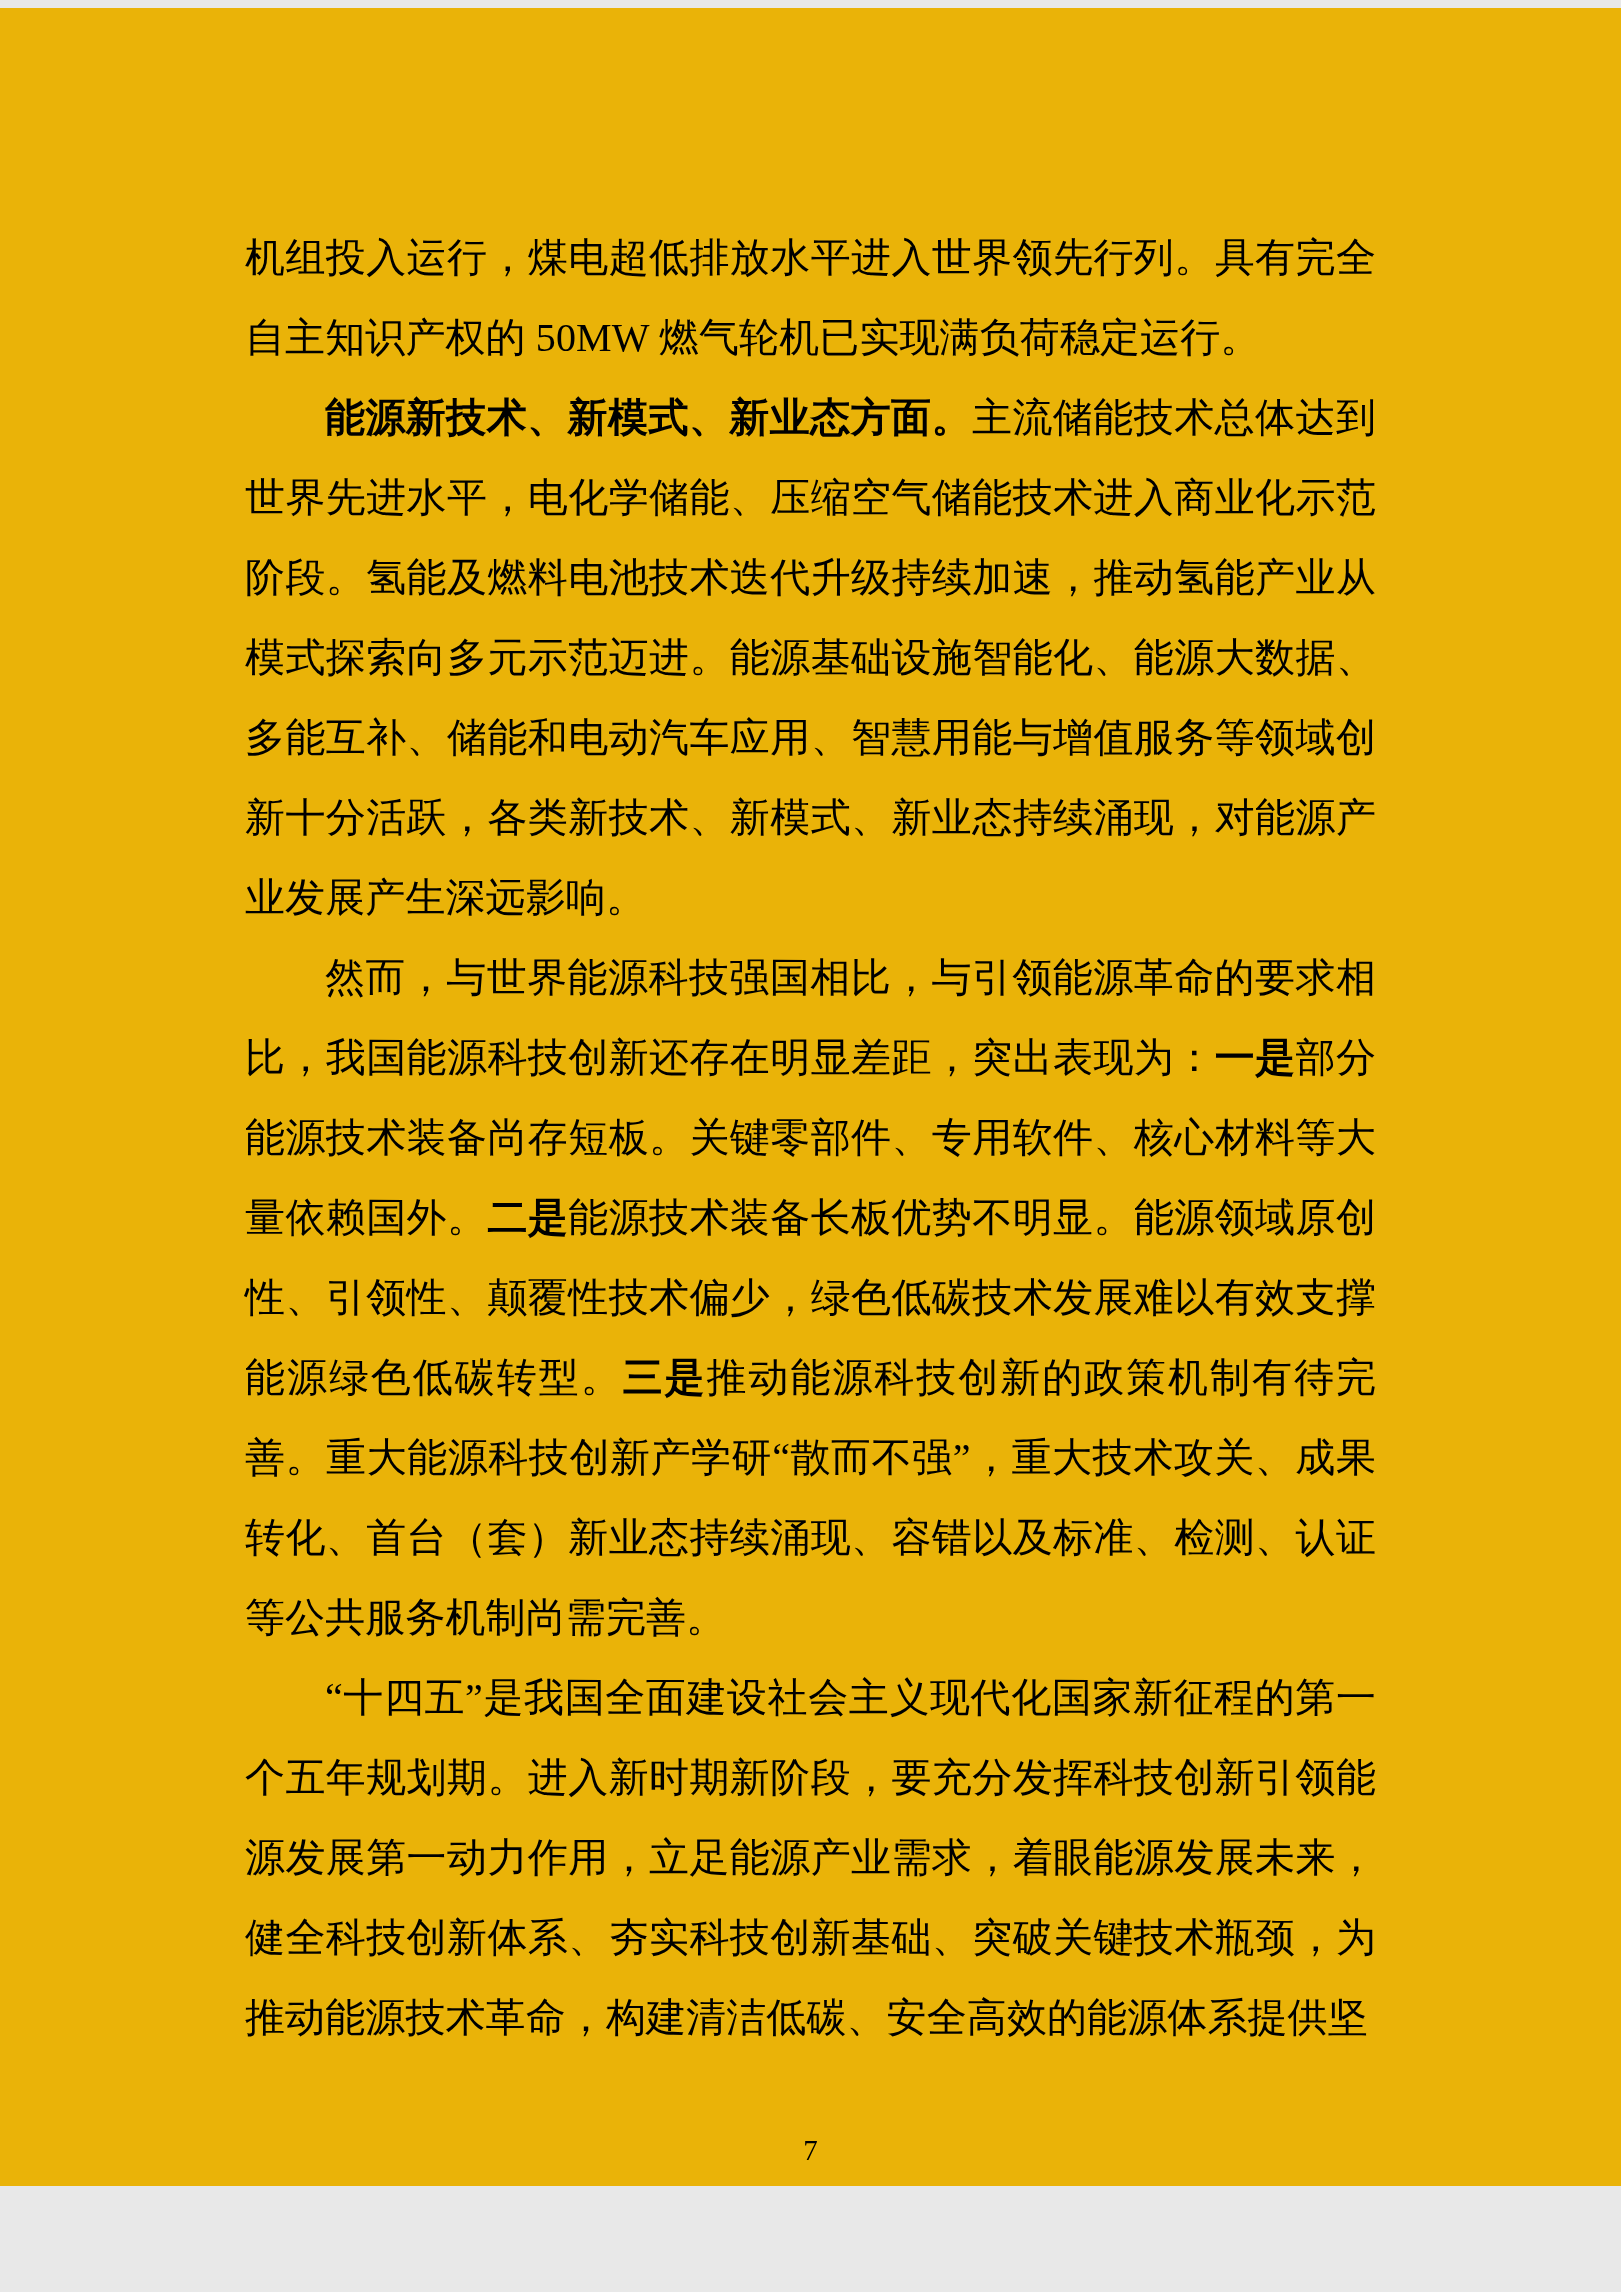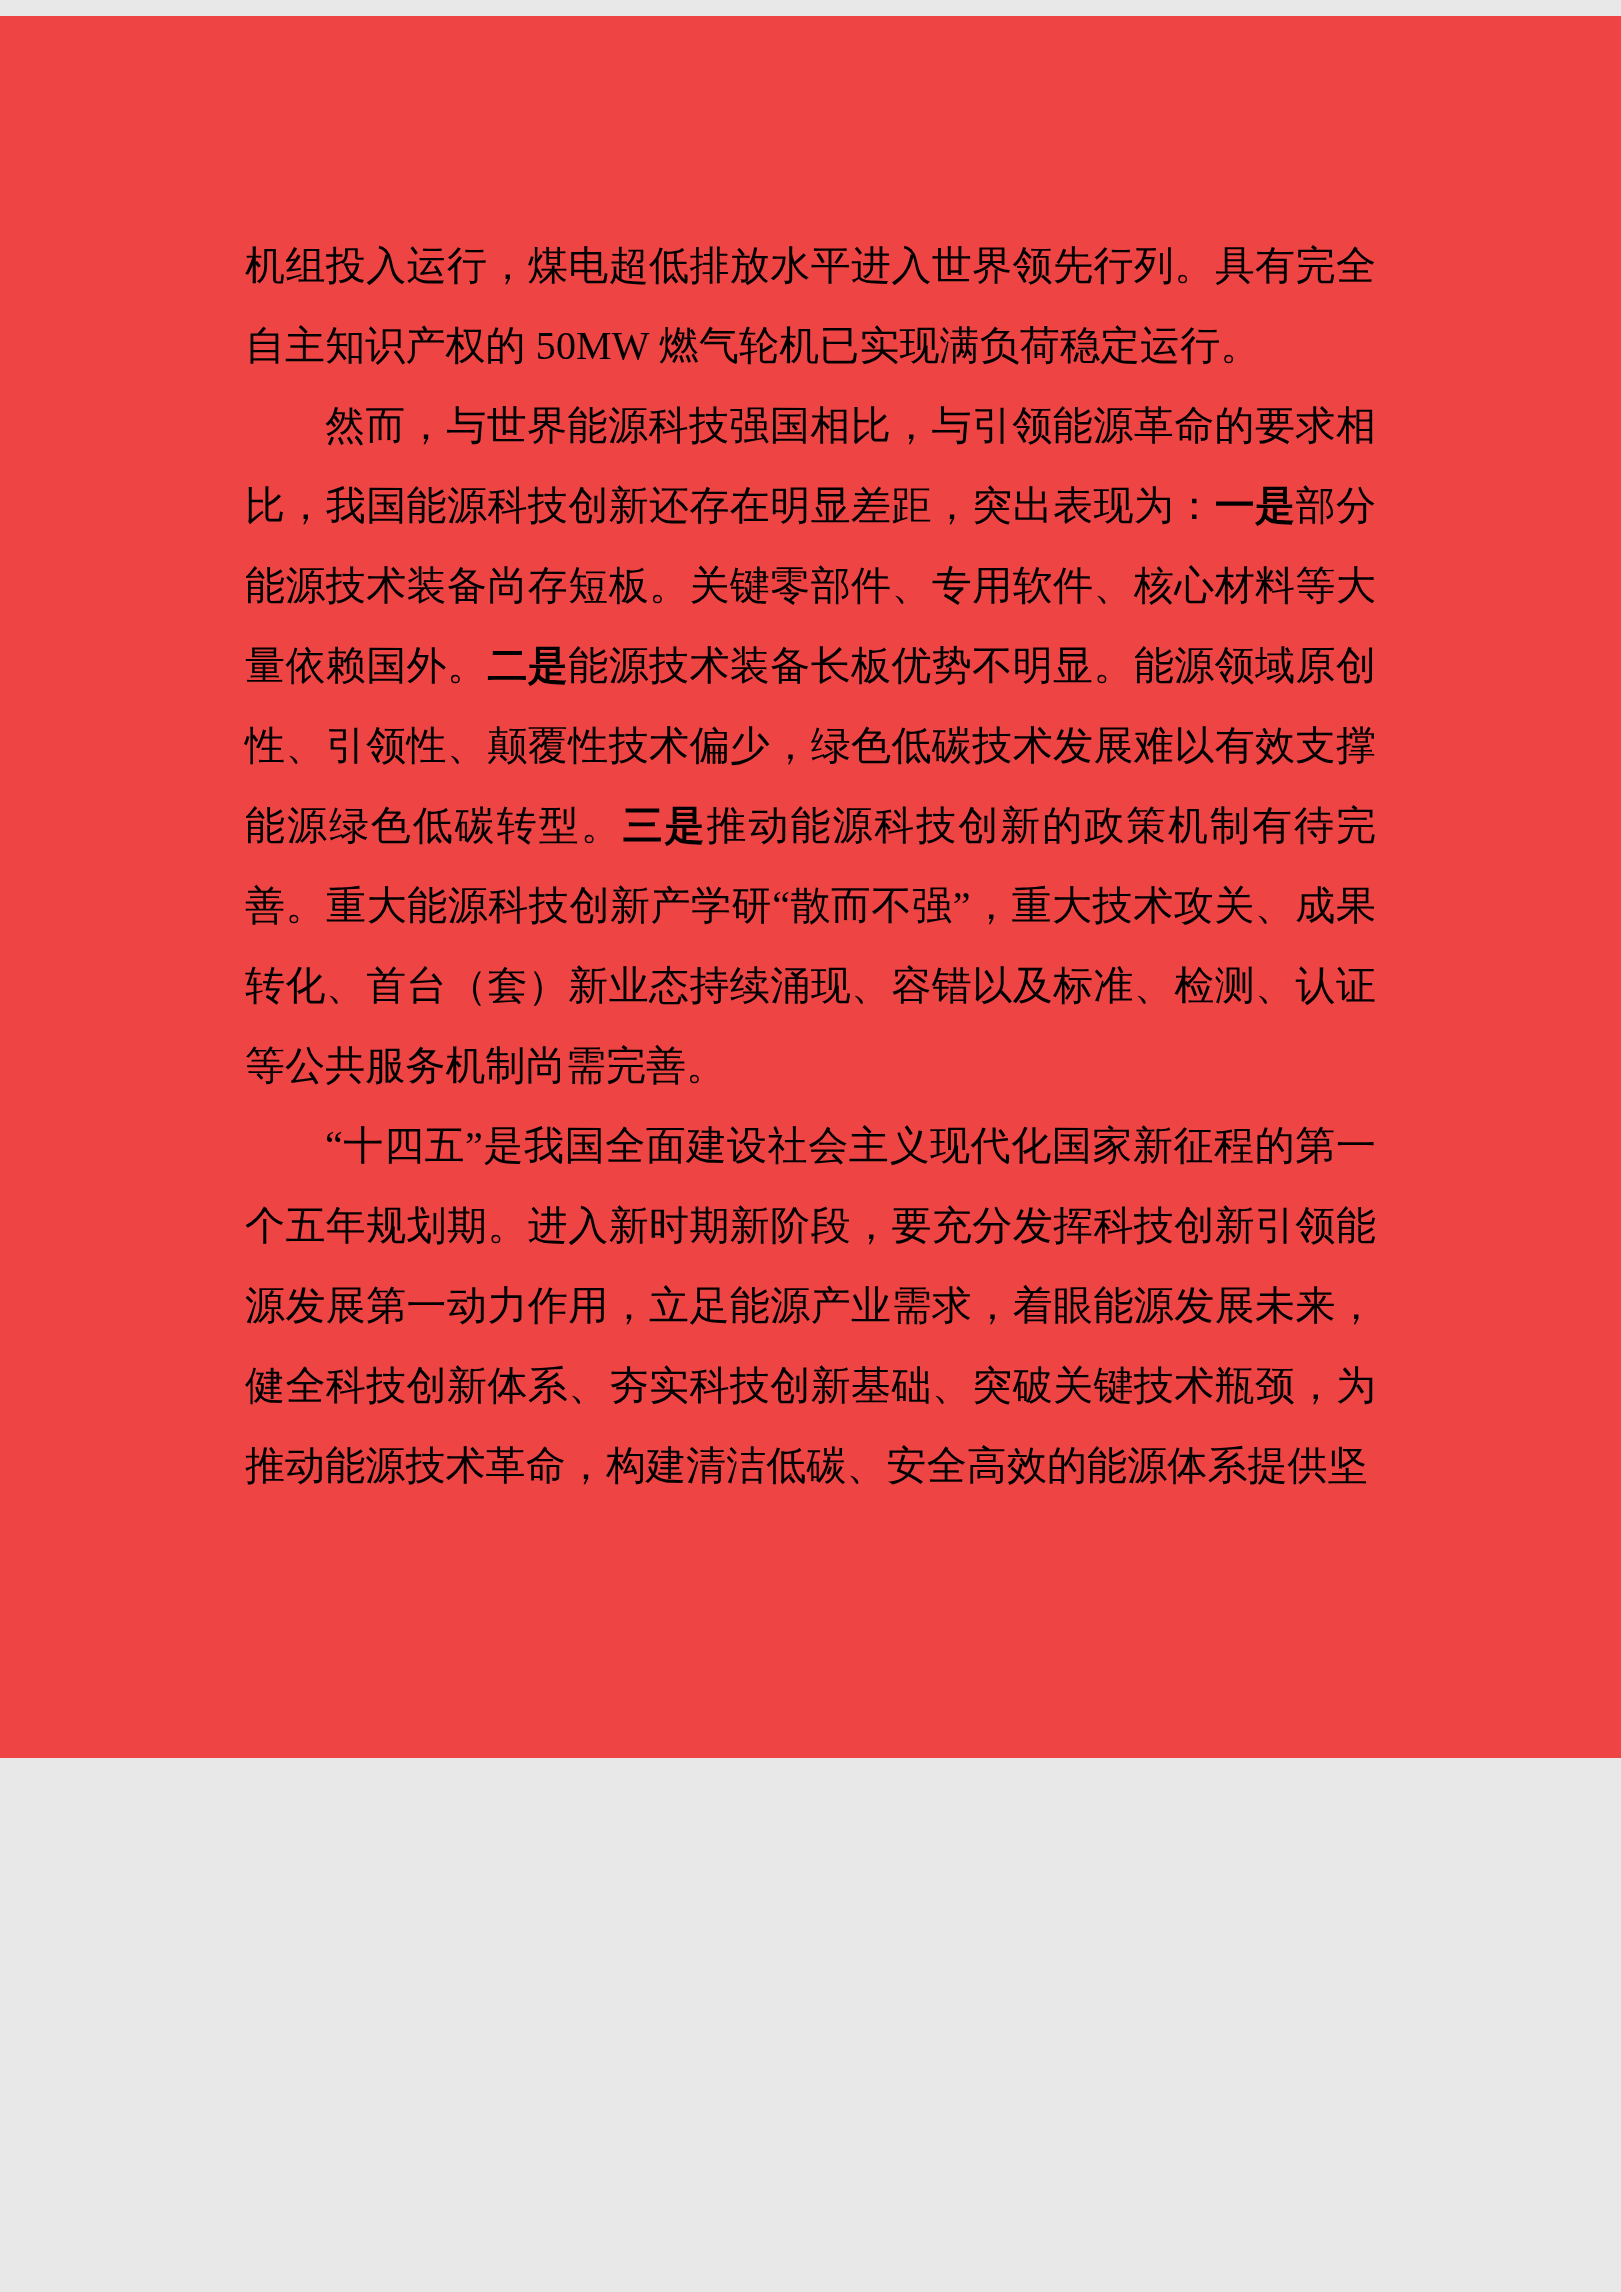--- a/index.html
+++ b/index.html
@@ -3,23 +3,23 @@
 <meta charset="utf-8">
 <style>
   html, body {
     margin: 0;
     padding: 0;
     background: #e8e8e8;
   }
   .page {
     position: relative;
     width: 1621px;
-    height: 1742px;
-    background: #ef4444;
-    margin: 16px auto;
+    height: 2178px;
+    background: #eab308;
+    margin: 8px auto;
     overflow: hidden;
     font-family: "Liberation Serif", "DejaVu Serif", serif;
     color: #000000;
   }
   .text-block {
     position: absolute;
     left: 245px;
     top: 210px;
     width: 1131px;
     font-size: 40px;
@@ -49,18 +49,19 @@
     line-height: 35px;
     color: #000000;
   }
 </style>
 </head>
 <body>
 
 <main class="page">
   <div class="text-block">
     <p class="para no-indent"><span>机组投入运行，煤电超低排放水平进入世界领先行列。具有完全自主知识产权的 50MW 燃气轮机已实现满负荷稳定运行。</span></p>
+    <p class="para"><b>能源新技术、新模式、新业态方面。</b><span>主流储能技术总体达到世界先进水平，电化学储能、压缩空气储能技术进入商业化示范阶段。氢能及燃料电池技术迭代升级持续加速，推动氢能产业从模式探索向多元示范迈进。能源基础设施智能化、能源大数据、多能互补、储能和电动汽车应用、智慧用能与增值服务等领域创新十分活跃，各类新技术、新模式、新业态持续涌现，对能源产业发展产生深远影响。</span></p>
     <p class="para"><span>然而，与世界能源科技强国相比，与引领能源革命的要求相比，我国能源科技创新还存在明显差距，突出表现为：</span><b>一是</b><span>部分能源技术装备尚存短板。关键零部件、专用软件、核心材料等大量依赖国外。</span><b>二是</b><span>能源技术装备长板优势不明显。能源领域原创性、引领性、颠覆性技术偏少，绿色低碳技术发展难以有效支撑能源绿色低碳转型。</span><b>三是</b><span>推动能源科技创新的政策机制有待完善。重大能源科技创新产学研“散而不强”，重大技术攻关、成果转化、首台（套）新业态持续涌现、容错以及标准、检测、认证等公共服务机制尚需完善。</span></p>
     <p class="para"><span>“十四五”是我国全面建设社会主义现代化国家新征程的第一个五年规划期。进入新时期新阶段，要充分发挥科技创新引领能源发展第一动力作用，立足能源产业需求，着眼能源发展未来，健全科技创新体系、夯实科技创新基础、突破关键技术瓶颈，为推动能源技术革命，构建清洁低碳、安全高效的能源体系提供坚</span></p>
   </div>
   <div class="page-number">7</div>
 </main>
 
 
 </body></html>

